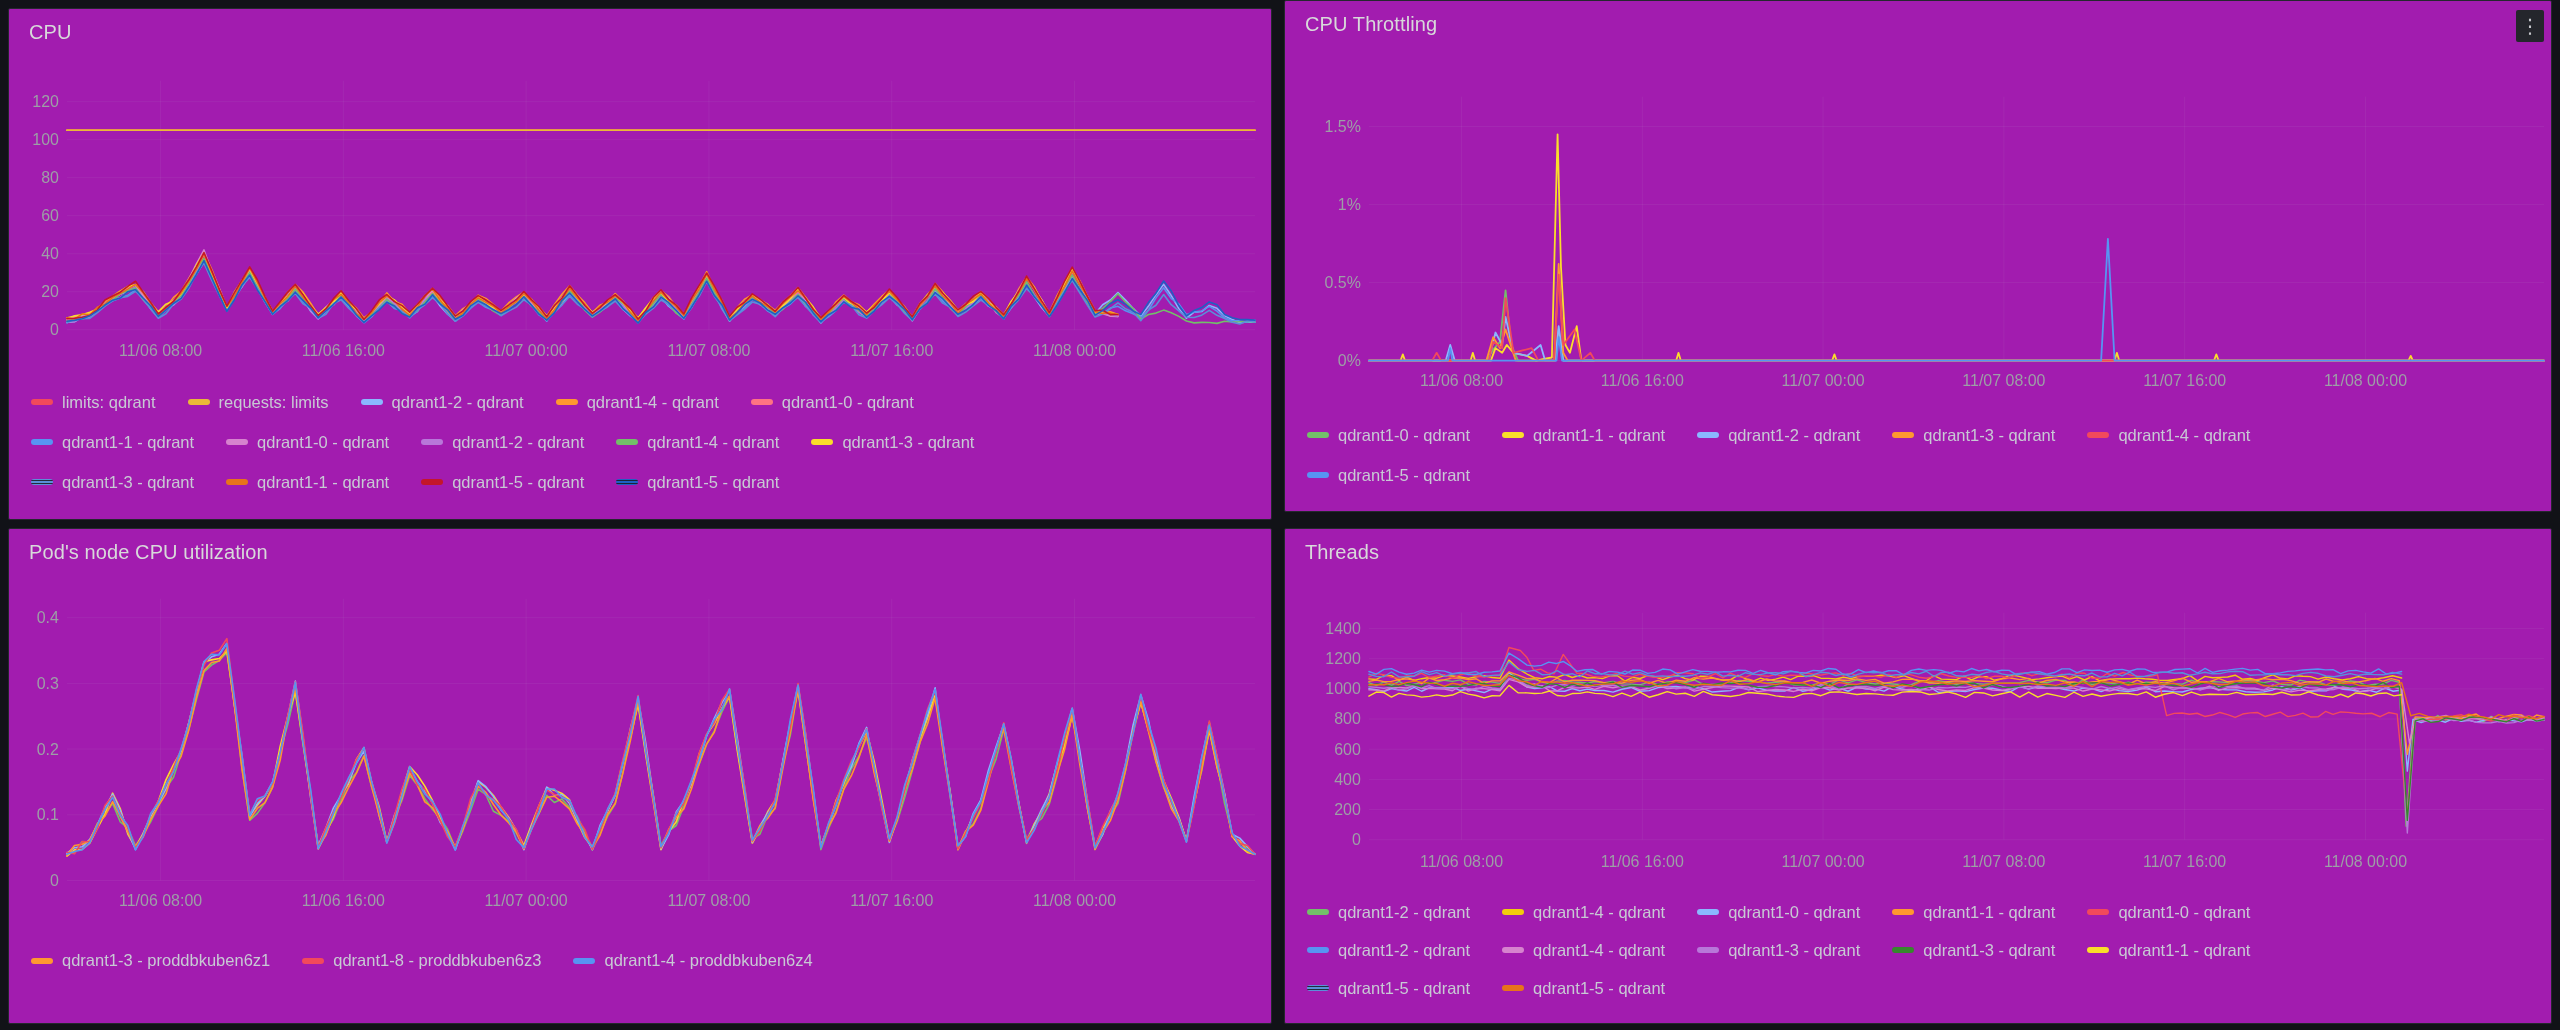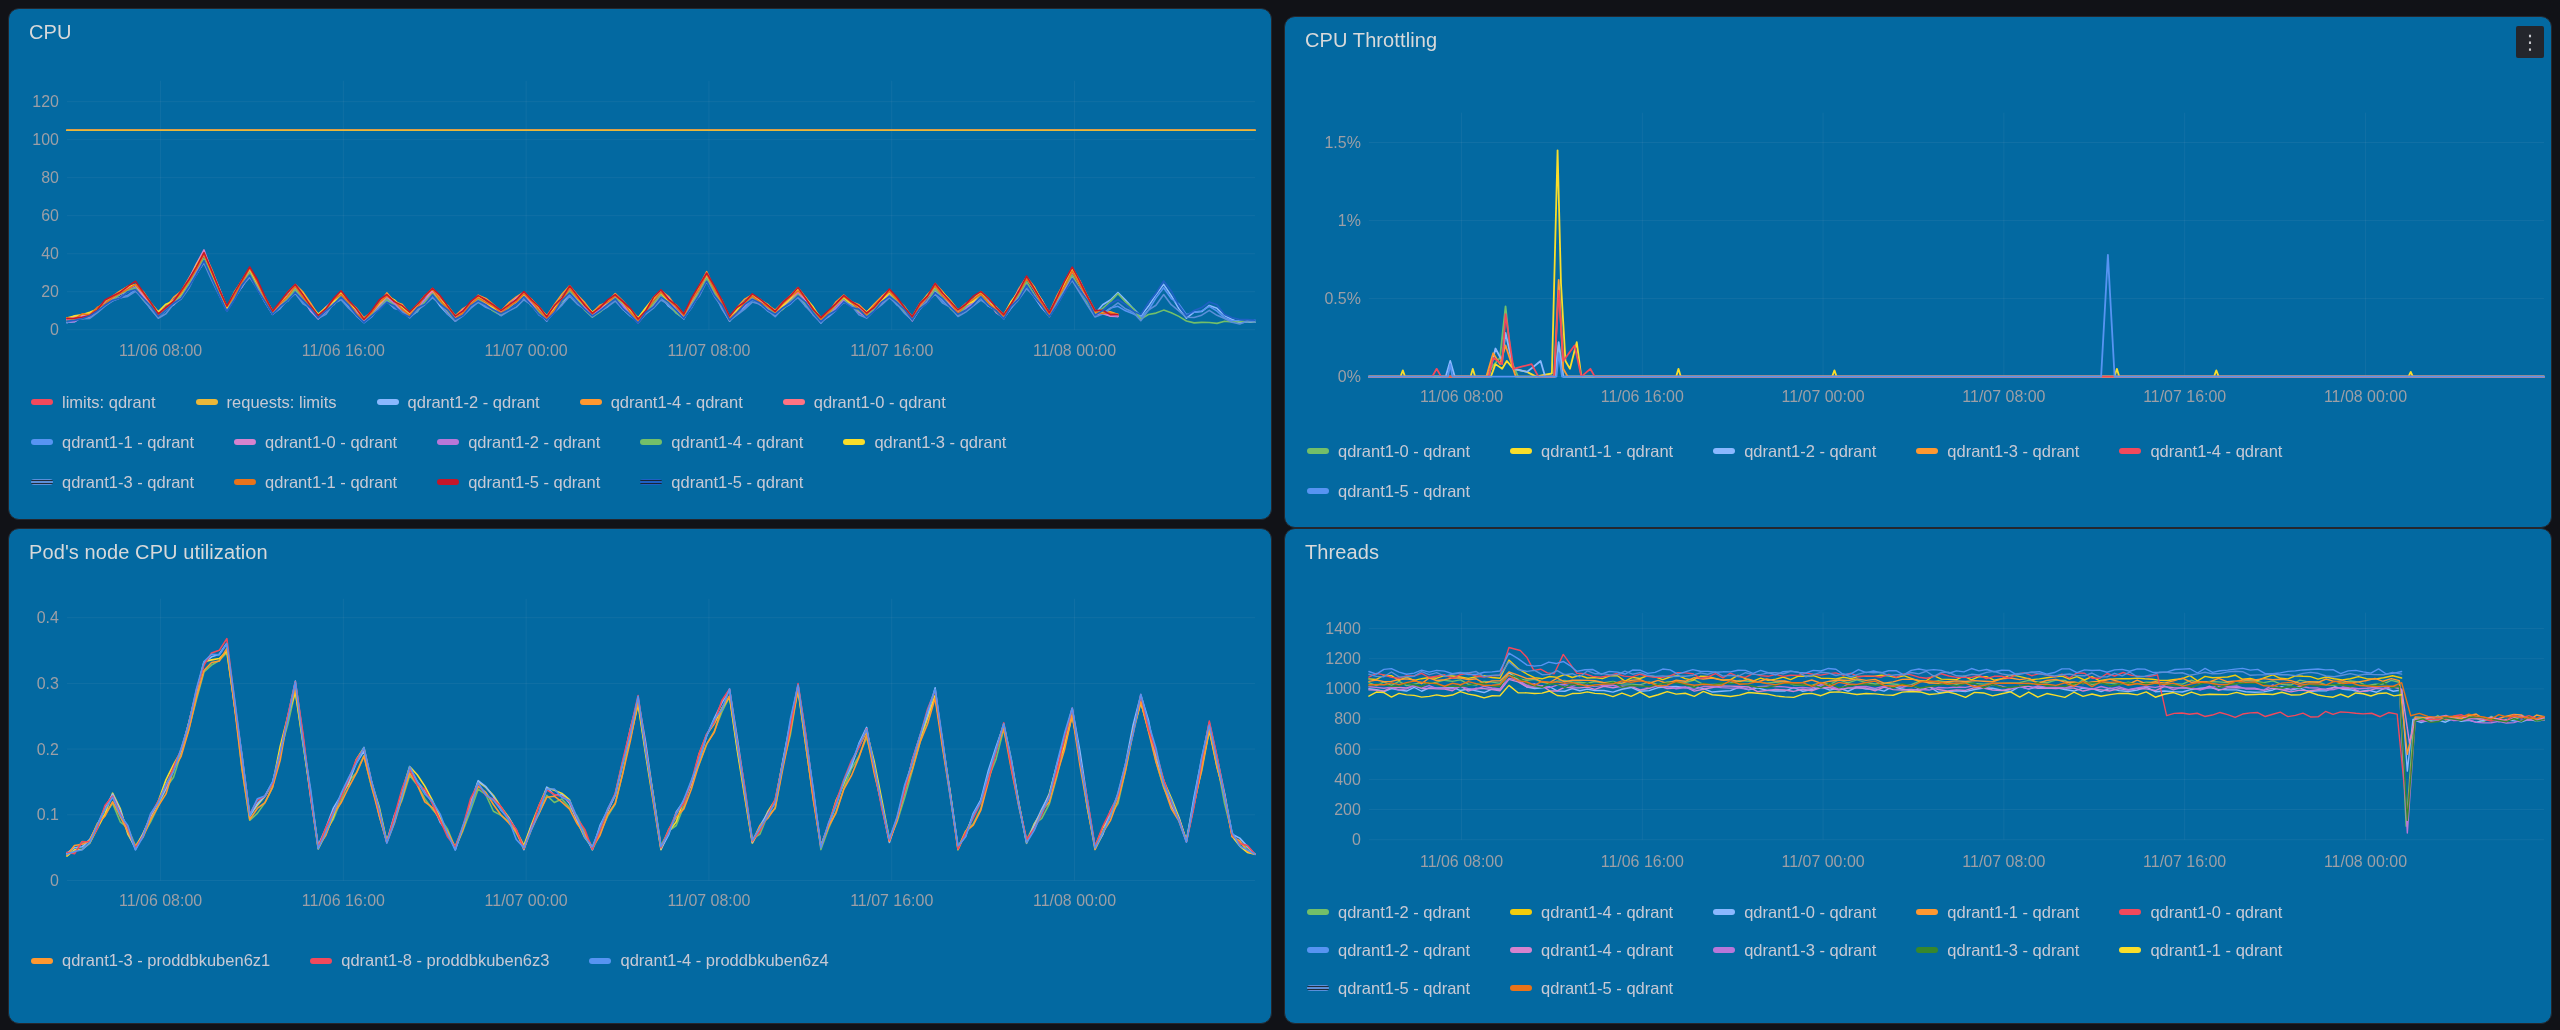--- a/index.html
+++ b/index.html
@@ -5,37 +5,37 @@
   * { box-sizing: border-box; }
   html,body { margin:0; padding:0; background:#111217; }
   .page {
     position: relative; width: 2560px; height: 1030px;
     background:#111217;
     font-family: "Liberation Sans", sans-serif;
     overflow: hidden;
   }
   .panel {
     position: absolute;
-    background:#0369a1;
+    background:#a21caf;
     border:1px solid #25272e;
-    border-radius:11px;
+    border-radius:2px;
     text-decoration:underline;
   }
   .p-tl { left:8px;   top:8px;   width:1264px; height:512px; }
-  .p-tr { left:1284px; top:16px;  width:1268px; height:512px; }
+  .p-tr { left:1284px; top:0;  width:1268px; height:512px; }
   .p-bl { left:8px;   top:528px; width:1264px; height:496px; }
   .p-br { left:1284px; top:528px; width:1268px; height:496px;text-align:right; }
   .panel-title {
     position:absolute; left:20px; top:12px; margin:0;
     font-size:20px; font-weight:500; color:#d8d9da; letter-spacing:.1px;
     cursor:pointer; z-index:3;
   }
   .chart { position:absolute; left:0; top:0; width:100%; height:100%; display:block; }
   .legend { position:absolute; left:22px; right:10px; z-index:2; }
-  .legend-row { display:flex; align-items:center; column-gap:40px; }
+  .legend-row { display:flex; align-items:center; column-gap:32px; }
   .li { display:inline-flex; align-items:center; gap:9px; cursor:pointer; white-space:nowrap; }
   .chip { display:inline-block; width:22px; height:6px; border-radius:3px; flex:0 0 auto; }
   .chip.striped-chip {
     background-image: repeating-linear-gradient(to bottom,
       rgba(24,27,31,0) 0px, rgba(24,27,31,0) 1px,
       rgba(24,27,31,.85) 1px, rgba(24,27,31,.85) 2px,
       rgba(24,27,31,0) 2px, rgba(24,27,31,0) 3px);
   }
   .ll { font-size:16.5px; color:#c8c9d4; }
   .kebab {

